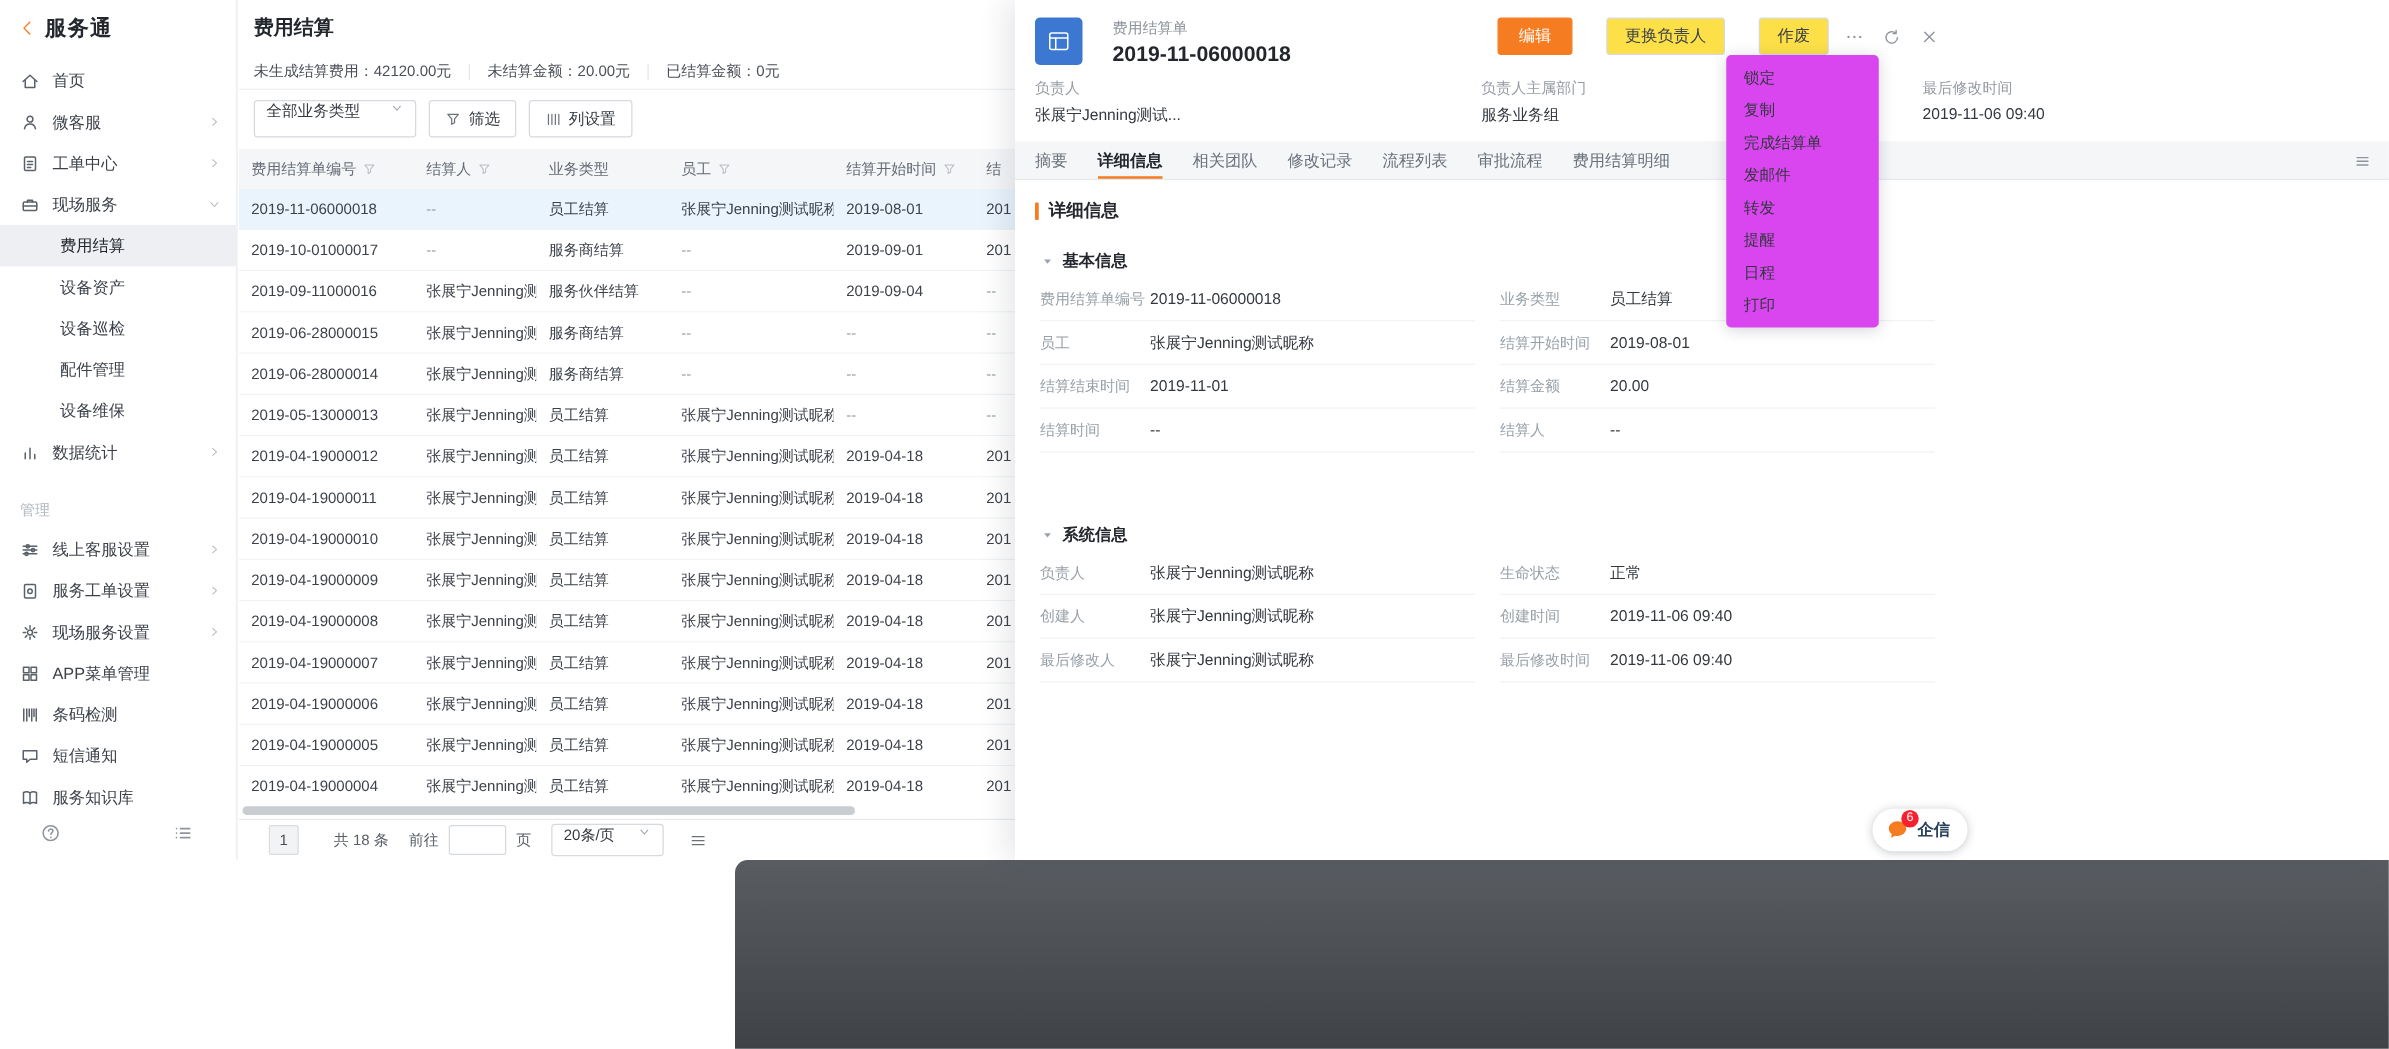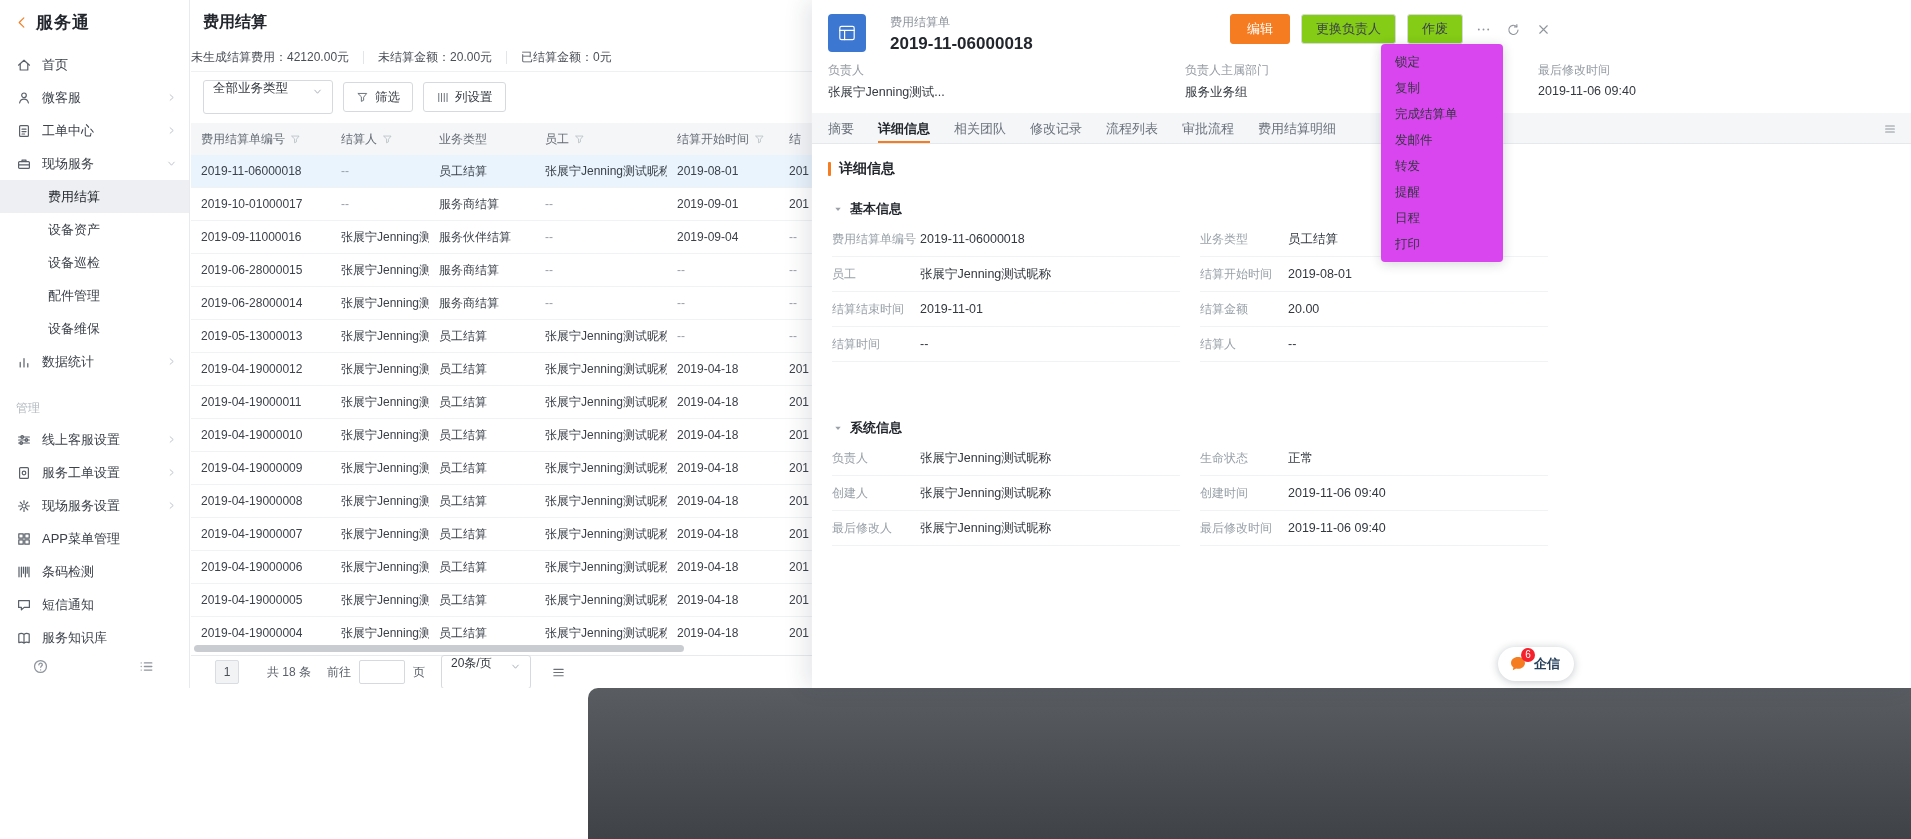--- a/index.html
+++ b/index.html
@@ -21,26 +21,26 @@
   .sb-chev{position:absolute;right:12px;display:flex;color:#b3b9c0;}
   .sb-chev svg.ic{width:11px;height:11px;}
   .sb-section{margin-top:16px;padding:6px 0 6px 16px;font-size:12px;color:#b3b9c0;}
   .sb-foot{position:absolute;bottom:0;left:0;right:0;height:44px;display:flex;align-items:center;justify-content:space-between;padding:0 34px 0 32px;color:#8f959d;}
   .sb-foot svg.ic{width:17px;height:17px;}
 
   
   .main{position:absolute;left:191px;top:0;width:621px;height:688px;background:#fff;overflow:hidden;z-index:1;}
   .page-head{height:44px;display:flex;align-items:center;padding-left:12px;}
   .page-head h1{font-size:16px;font-weight:bold;color:#23272d;}
-  .stats{display:flex;align-items:center;height:28px;border-bottom:1px solid #eef0f2;font-size:12px;color:#4a4f57;}
+  .stats{display:flex;align-items:center;height:28px;padding-left:12px;border-bottom:1px solid #eef0f2;font-size:12px;color:#4a4f57;}
   .stat{padding:0 14px;line-height:13px;}
   .stat:first-child{padding-left:0;}
   .stat + .stat{border-left:1px solid #e3e6e9;}
   .toolbar{display:flex;align-items:center;gap:10px;padding:8px 12px 9px;}
-  .select{display:flex;align-items:flex-end;justify-content:space-between;height:30px;border:1px solid #d6dade;border-radius:3px;padding:16px 9px;font-size:12.5px;color:#33383f;background:#fff;cursor:pointer;}
+  .select{display:flex;align-items:flex-start;justify-content:space-between;height:30px;border:1px solid #d6dade;border-radius:3px;padding:0 9px;font-size:12.5px;color:#33383f;background:#fff;cursor:pointer;}
   .select.type{width:130px;}
   .select svg.ic{width:11px;height:11px;color:#9aa1a9;}
   .tbtn{display:flex;align-items:center;gap:6px;height:30px;border:1px solid #d6dade;border-radius:3px;background:#fff;padding:0 12px;font-size:12.5px;color:#33383f;cursor:pointer;font-family:inherit;}
   .tbtn svg.ic{width:13px;height:13px;color:#6a7179;}
   .thead{display:flex;height:32px;background:#f5f6f8;align-items:center;}
   .th{display:flex;align-items:center;gap:5px;padding-left:10px;font-size:12px;color:#646b74;flex:none;white-space:nowrap;overflow:hidden;}
   .th svg.ic{width:11px;height:11px;color:#b7bdc4;flex:none;}
   .tr{display:flex;height:33px;align-items:center;border-bottom:1px solid #f0f2f4;cursor:pointer;background:#fff;}
   .tr.sel{background:#e9f4fd;}
   .td{padding-left:10px;font-size:12px;color:#3c414a;white-space:nowrap;overflow:hidden;flex:none;}
@@ -59,21 +59,21 @@
   .panel{position:absolute;left:812px;top:0;width:1099px;height:688px;background:#fff;box-shadow:-8px 0 20px rgba(30,40,60,.10);z-index:5;}
   .p-head{position:relative;padding:14px 16px 4px;display:flex;}
   .p-ic{width:38px;height:38px;border-radius:4px;background:var(--record-blue,#3c77d2);color:#fff;display:flex;align-items:center;justify-content:center;flex:none;}
   .p-ic svg.ic{width:20px;height:20px;}
   .p-ht{margin-left:24px;}
   .p-entity{font-size:12px;color:#8c929b;}
   .p-title{font-size:17px;font-weight:bold;color:#23272d;margin-top:3px;}
   .p-actions{position:absolute;right:358px;top:14px;display:flex;align-items:center;gap:11px;}
   .btn{height:30px;border-radius:3px;font-size:13px;cursor:pointer;font-family:inherit;white-space:nowrap;}
   .btn.primary{background:var(--accent,#f57c21);color:#fff;border:1px solid var(--accent,#f57c21);padding:0 16px;}
-  .btn.ghost{background:#84cc16;color:#3c414a;border:1px solid #d6dade;padding:0 14px;}
+  .btn.ghost{background:#fde047;color:#3c414a;border:1px solid #d6dade;padding:0 14px;margin-left:16px;}
   .icon-btn{color:#8f959d;background:none;border:none;cursor:pointer;display:flex;padding:2px;}
   .icon-btn svg.ic{width:15px;height:15px;}
   .p-summary{display:flex;padding:4px 16px 0;}
   .sum-col{width:377px;}
   .sum-col:nth-child(2){width:373px;}
   .sum-label{font-size:12px;color:#959ba3;}
   .sum-value{font-size:12.5px;color:#33383f;margin-top:5px;white-space:nowrap;overflow:hidden;}
   .tabs{position:relative;display:flex;gap:24px;height:31px;background:#f4f6f8;border-bottom:1px solid #e6e9ec;margin-top:12px;padding-left:16px;}
   .tab{font-size:13px;color:#6b727c;line-height:31px;cursor:pointer;white-space:nowrap;}
   .tab.active{color:#23272d;font-weight:bold;box-shadow:inset 0 -2px 0 var(--accent,#f57c21);}

